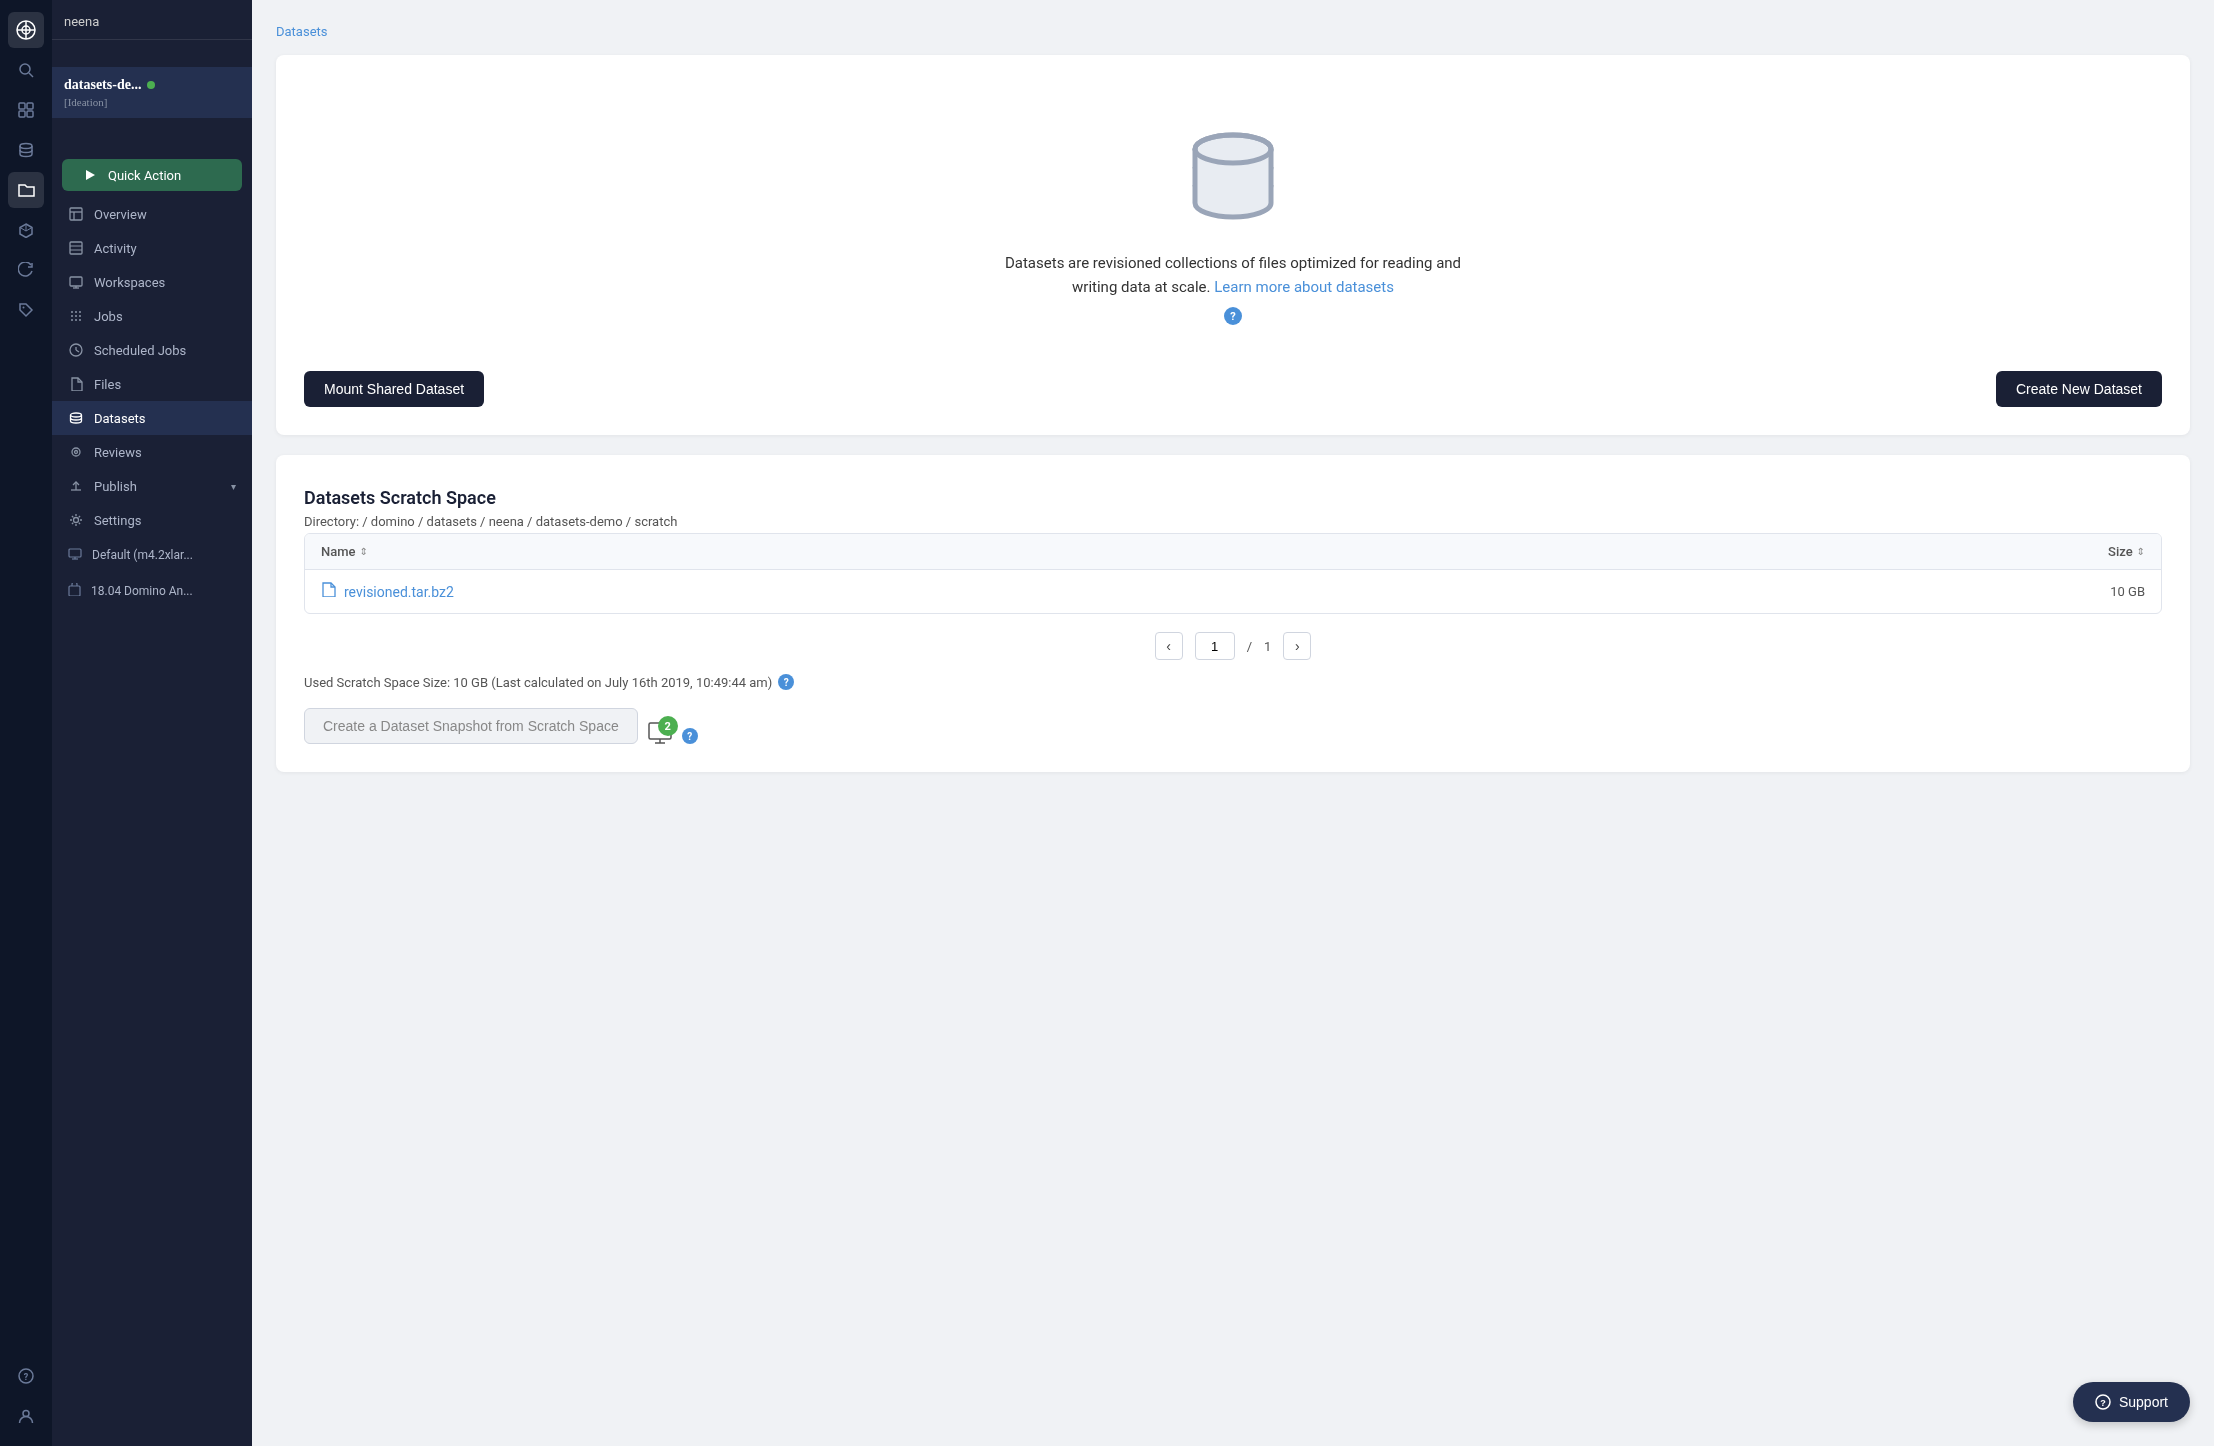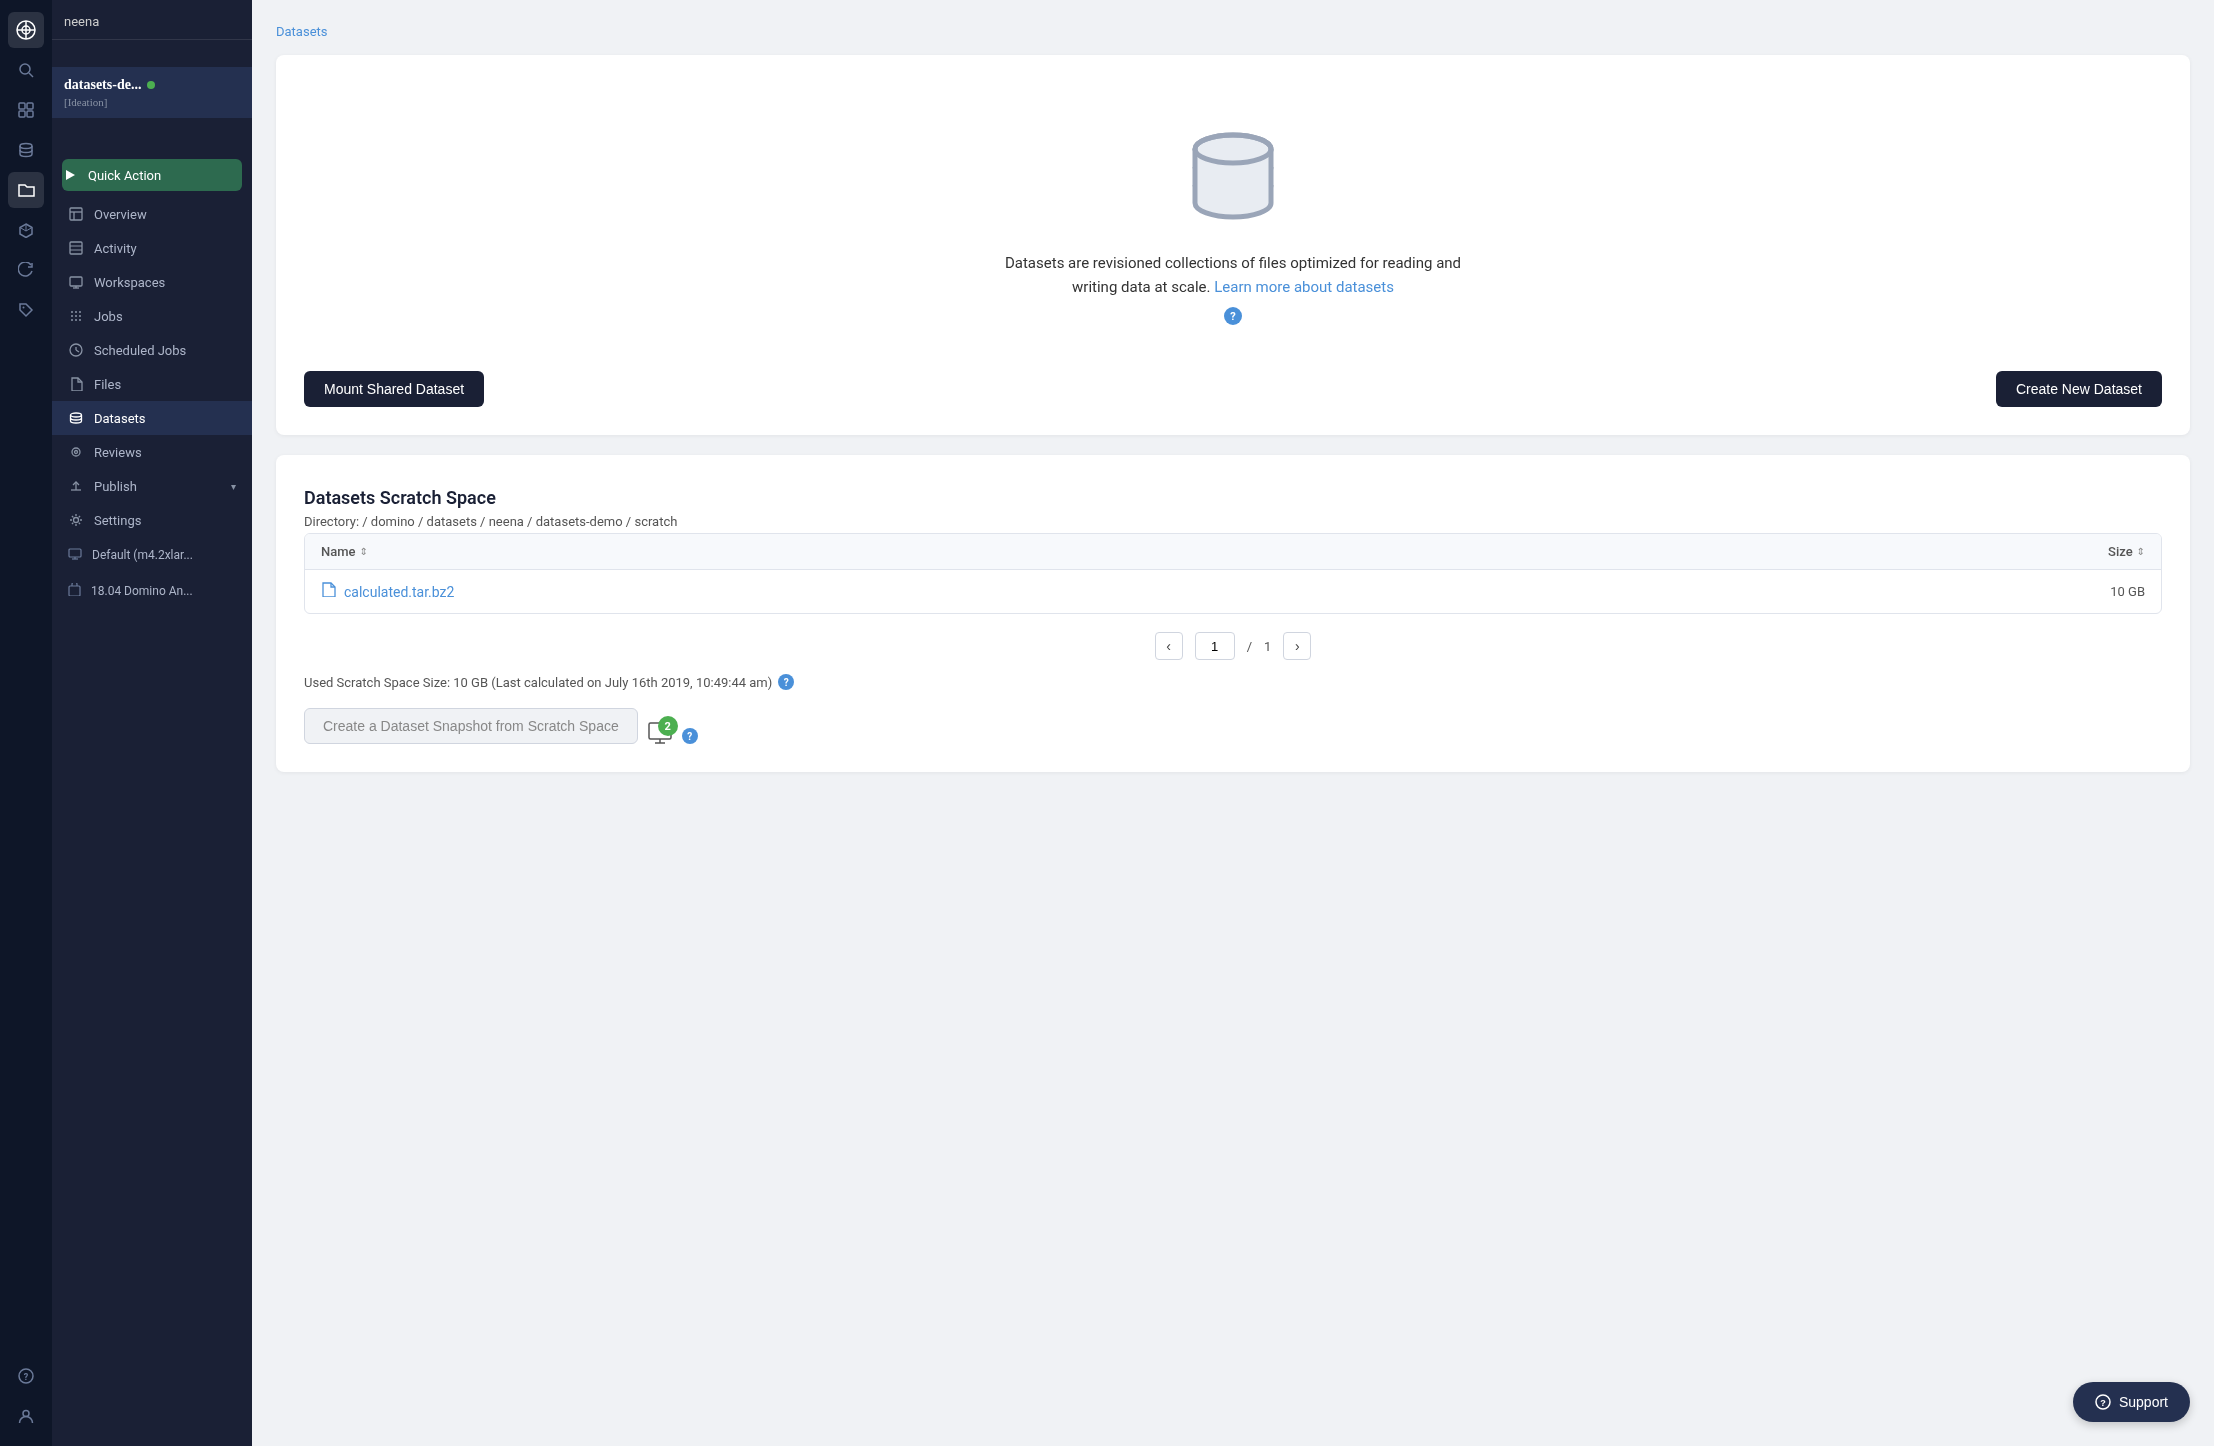--- a/index.html
+++ b/index.html
@@ -56,21 +56,21 @@
     }
     .nav-item.active {
       background: #243050;
       color: #fff;
     }
     .nav-item.quick-action {
       background: #2d6a4f;
       color: #fff;
       margin: 6px 10px;
       border-radius: 6px;
-      padding: 8px 0;
+      padding: 8px 20px;
     }
     .nav-icon {
       width: 16px; height: 16px;
       display: flex; align-items: center; justify-content: center;
       flex-shrink: 0;
       font-size: 14px;
       color: #8892a4;
     }
     .nav-item.active .nav-icon,
     .nav-item.quick-action .nav-icon { color: #fff; }
@@ -617,21 +617,21 @@
       </div>
 
       <div class="file-row">
         <a class="file-link" href="#">
           <span class="file-icon">
             <svg width="15" height="15" viewBox="0 0 15 15" fill="none">
               <path d="M2 1h8l4 4v10H2V1z" stroke="#4a90d9" stroke-width="1.3" fill="none"></path>
               <path d="M10 1v4h4" stroke="#4a90d9" stroke-width="1.3" fill="none"></path>
             </svg>
           </span>
-          <span>calculated.tar.bz2</span>
+          <span>revisioned.tar.bz2</span>
         </a>
         <span class="file-size">10 GB</span>
       </div>
 
     </div>
 
     <div class="pagination">
       <button class="page-btn">‹</button>
       <input class="page-input" type="text" value="1" style="">
       <span class="page-divider">/</span>

